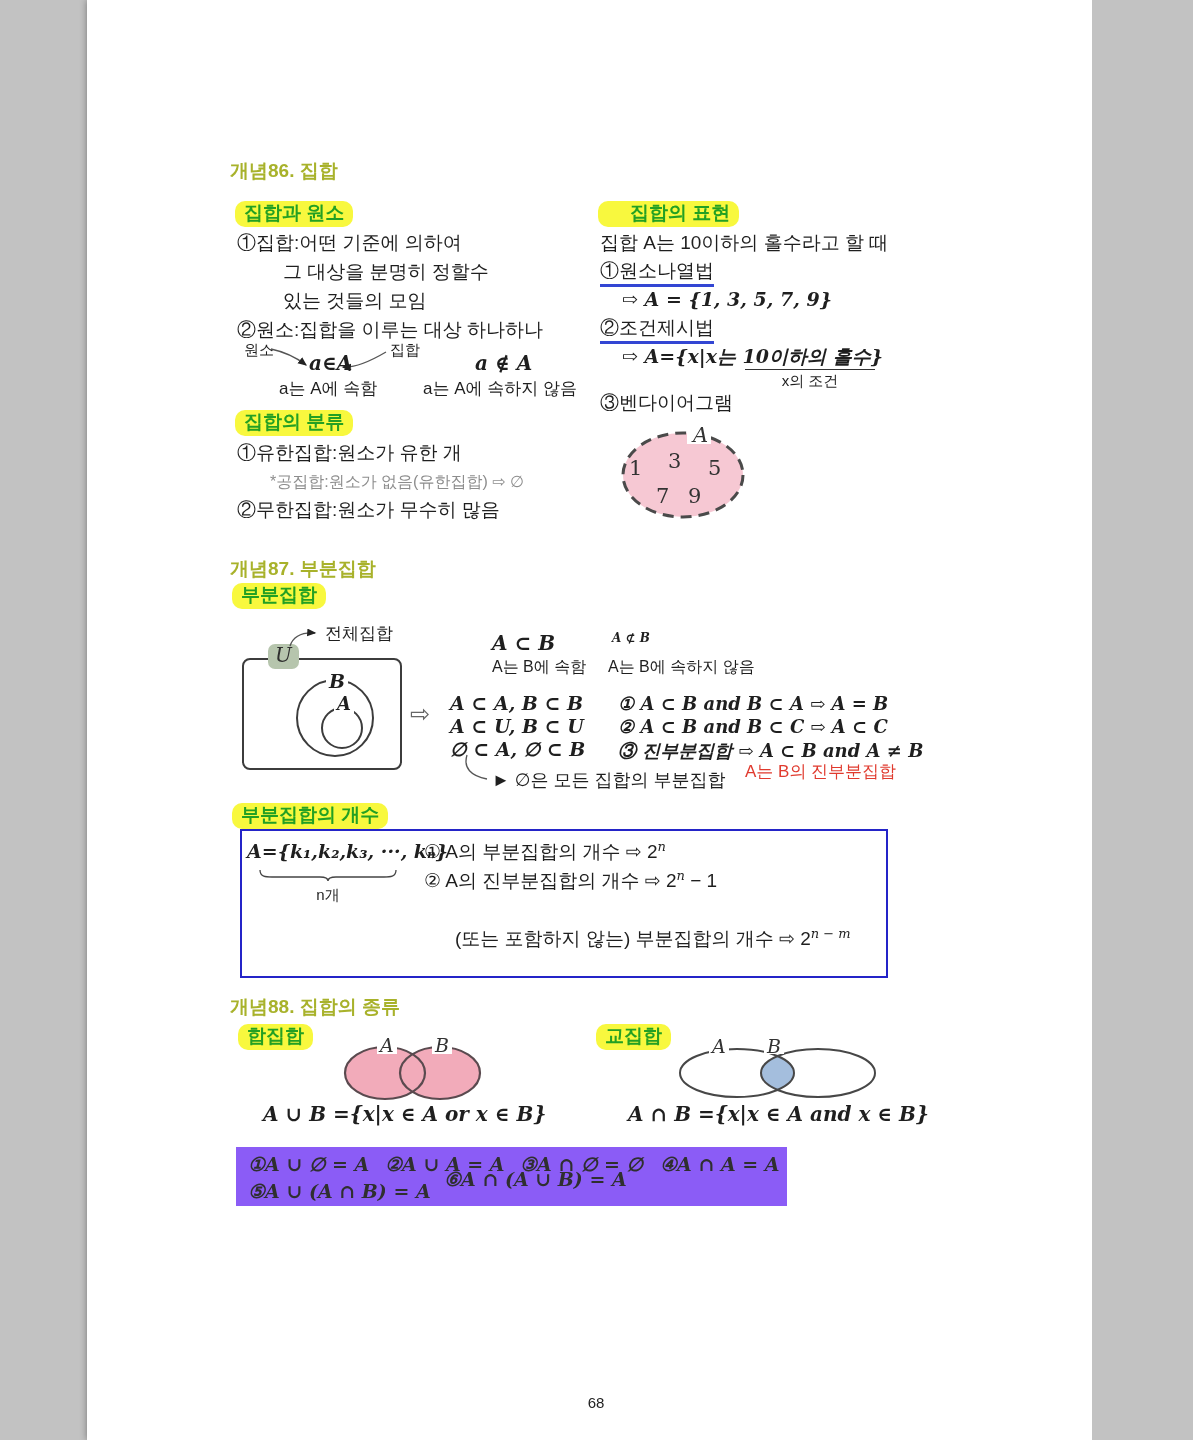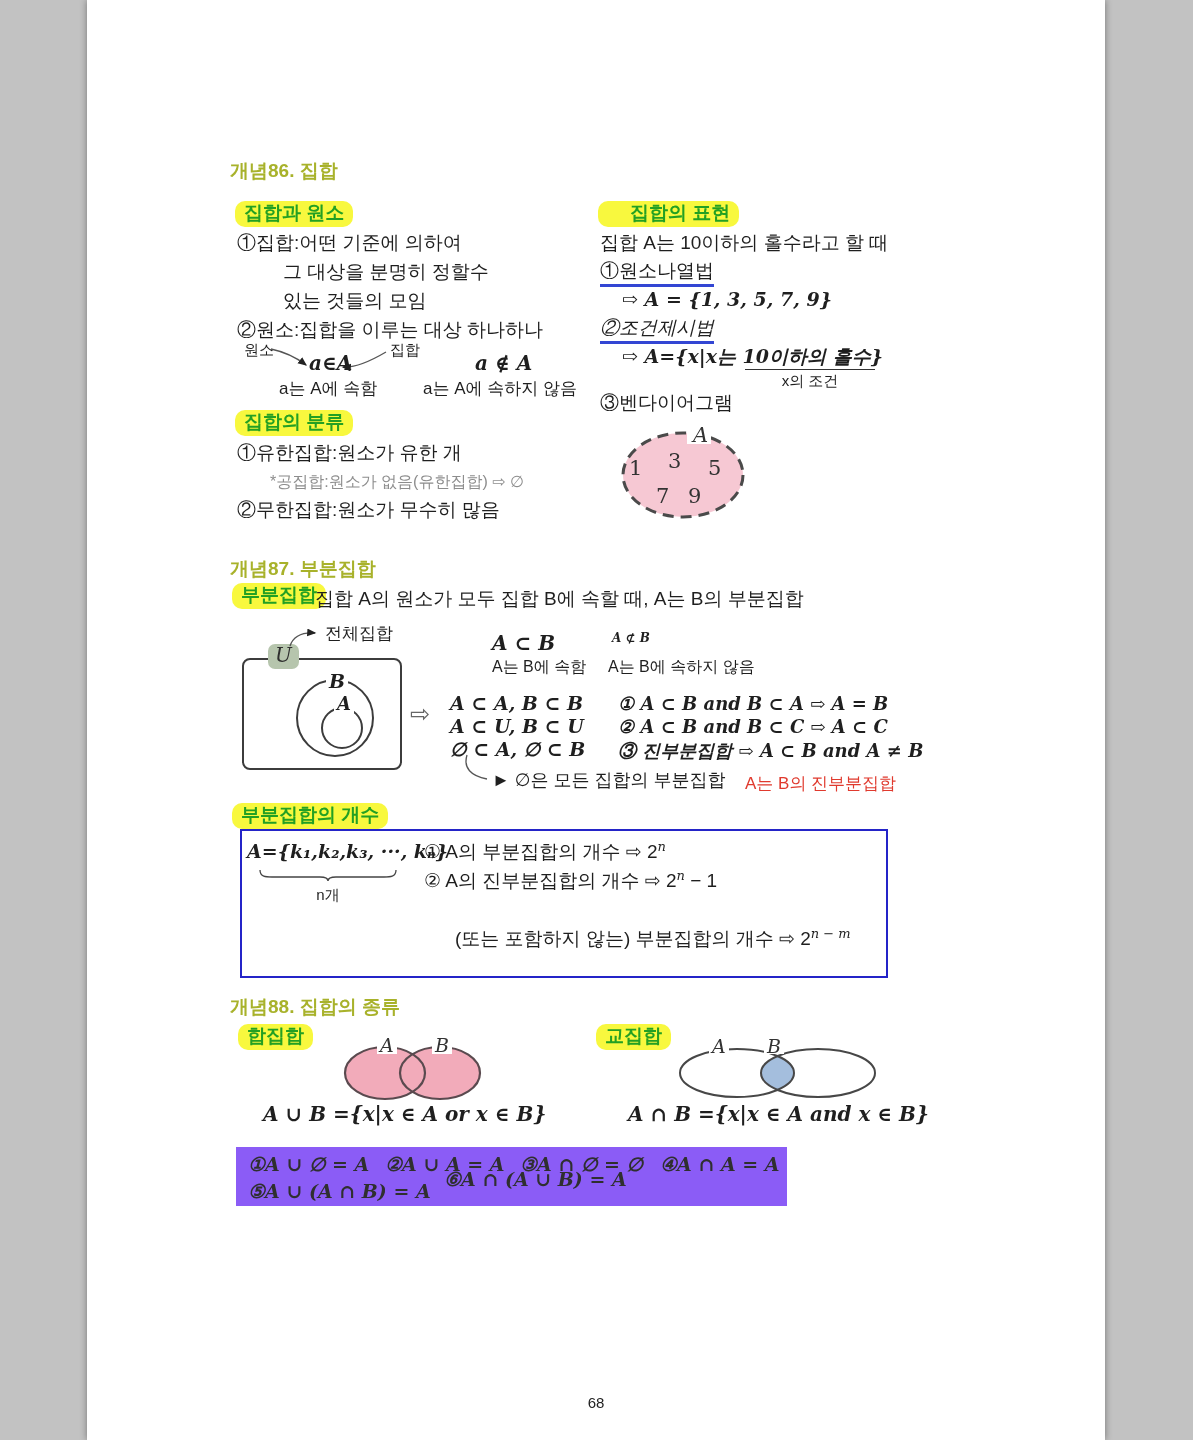--- a/index.html
+++ b/index.html
@@ -1,29 +1,29 @@
 <!DOCTYPE html>
 <html><head>
 <meta charset="utf-8">
 <style>
   html,body{margin:0;padding:0;background:#c2c2c2;}
-  .stage{position:relative;width:1193px;height:1440px;background:#c2c2c2;overflow:hidden;
+  .stage{position:relative;width:1092px;height:1440px;background:#c2c2c2;overflow:hidden;
          font-family:"Liberation Sans",sans-serif;}
   .page{position:absolute;left:87px;top:0;width:1018px;height:1440px;background:#ffffff;
         box-shadow:0 0 7px rgba(0,0,0,.4);}
   .t{position:absolute;white-space:nowrap;font-size:19px;color:#1f1f1f;line-height:1.15;}
   .h{color:#a8b22b;font-weight:bold;}
   .badge{background:#f8f83e;color:#23a023;font-weight:bold;border-radius:10px;
          padding:2px 9px 3px;font-size:19px;line-height:1.1;}
   .math{font-family:"DejaVu Serif",serif;font-style:italic;font-weight:bold;}
   .cap{font-size:17px;}
   .small{font-size:16px;}
   .tiny{font-size:15px;}
   .gray{color:#8d8d8d;}
-  .red{color:#e03a2e;font-size:17px;margin-top:12px;}
+  .red{color:#e03a2e;font-size:17px;}
   .blue-u{border-bottom:3px solid #3346d3;padding-bottom:2px;}
   .circ{position:absolute;border:2.2px solid #3c3c3c;border-radius:50%;}
   .patch{background:#ffffff;padding:0 3px;}
   .ubadge{background:#b6c5ad;border-radius:7px;padding:0 7px 2px;
           font-family:"DejaVu Serif",serif;font-style:italic;font-size:20px;color:#2e2e2e;}
   .rect-u{position:absolute;border:2.2px solid #3c3c3c;border-radius:8px;}
   .bluebox{position:absolute;border:2.2px solid #2424c8;background:transparent;}
   .orangebox{position:absolute;background:#8b5cf6;}
   .obi{position:absolute;font-size:19px;color:#2f2f2f;white-space:nowrap;}
   sup{font-family:"DejaVu Serif",serif;font-style:italic;font-size:13px;}
@@ -54,39 +54,38 @@
 
   <span class="t badge" style="left:148px;top:410px;">집합의 분류</span>
   <div class="t" style="left:150px;top:442px;">①유한집합:원소가 유한 개</div>
   <div class="t small gray" style="left:183px;top:473px;">*공집합:원소가 없음(유한집합) ⇨ ∅</div>
   <div class="t" style="left:150px;top:499px;">②무한집합:원소가 무수히 많음</div>
 
   <span class="t badge" style="left:511px;top:201px;padding-left:32px;">집합의 표현</span>
   <div class="t" style="left:513px;top:232px;">집합 A는 10이하의 홀수라고 할 때</div>
   <span class="t blue-u" style="left:513px;top:260px;">①원소나열법</span>
   <div class="t math" style="left:535px;top:289px;">⇨ A = {1, 3, 5, 7, 9}</div>
-  <span class="t blue-u" style="left:513px;top:317px;font-style:italic;">②조건제시법</span>
+  <span class="t blue-u" style="left:513px;top:317px;">②조건제시법</span>
   <div class="t math" style="left:535px;top:346px;">⇨ A={x|x는 10이하의 홀수}</div>
   <div class="t tiny" style="left:658px;top:369px;width:130px;text-align:center;border-top:1.6px solid #333;padding-top:2px;">x의 조건</div>
   <div class="t" style="left:513px;top:392px;">③벤다이어그램</div>
 
   <svg class="overlay" style="left:480px;top:420px;" width="240" height="115">
     <ellipse cx="116" cy="55" rx="60" ry="42" fill="#f6c8d3" stroke="#4a4a4a" stroke-width="3" stroke-dasharray="11 7"></ellipse>
     <rect x="120" y="4" width="24" height="20" fill="#ffffff"></rect>
     <text x="126" y="22" font-family="DejaVu Serif,serif" font-style="italic" font-size="21" fill="#333">A</text>
     <text x="62" y="55" font-family="DejaVu Serif,serif" font-size="21" fill="#333">1</text>
     <text x="101" y="48" font-family="DejaVu Serif,serif" font-size="21" fill="#333">3</text>
     <text x="141" y="55" font-family="DejaVu Serif,serif" font-size="21" fill="#333">5</text>
     <text x="89" y="83" font-family="DejaVu Serif,serif" font-size="21" fill="#333">7</text>
     <text x="121" y="83" font-family="DejaVu Serif,serif" font-size="21" fill="#333">9</text>
   </svg>
 
   <div class="t h" style="left:143px;top:558px;">개념87. 부분집합</div>
   <span class="t badge" style="left:145px;top:583px;">부분집합</span>
-  <div class="t" style="left:228px;top:588px;">집합 A의 원소가 모두 집합 B에 속할 때, A는 B의 부분집합</div>
 
   <div class="t cap" style="left:238px;top:624px;">전체집합</div>
   <div class="rect-u" style="left:155px;top:658px;width:156px;height:108px;"></div>
   <span class="t ubadge" style="left:181px;top:644px;">U</span>
   <div class="circ" style="left:209px;top:679px;width:74px;height:74px;"></div>
   <div class="circ" style="left:234px;top:707px;width:38px;height:38px;"></div>
   <span class="t math patch" style="left:239px;top:671px;font-size:19px;">B</span>
   <span class="t math patch" style="left:247px;top:694px;font-size:18px;">A</span>
   <div class="t" style="left:323px;top:700px;font-size:24px;color:#666;">⇨</div>
 

